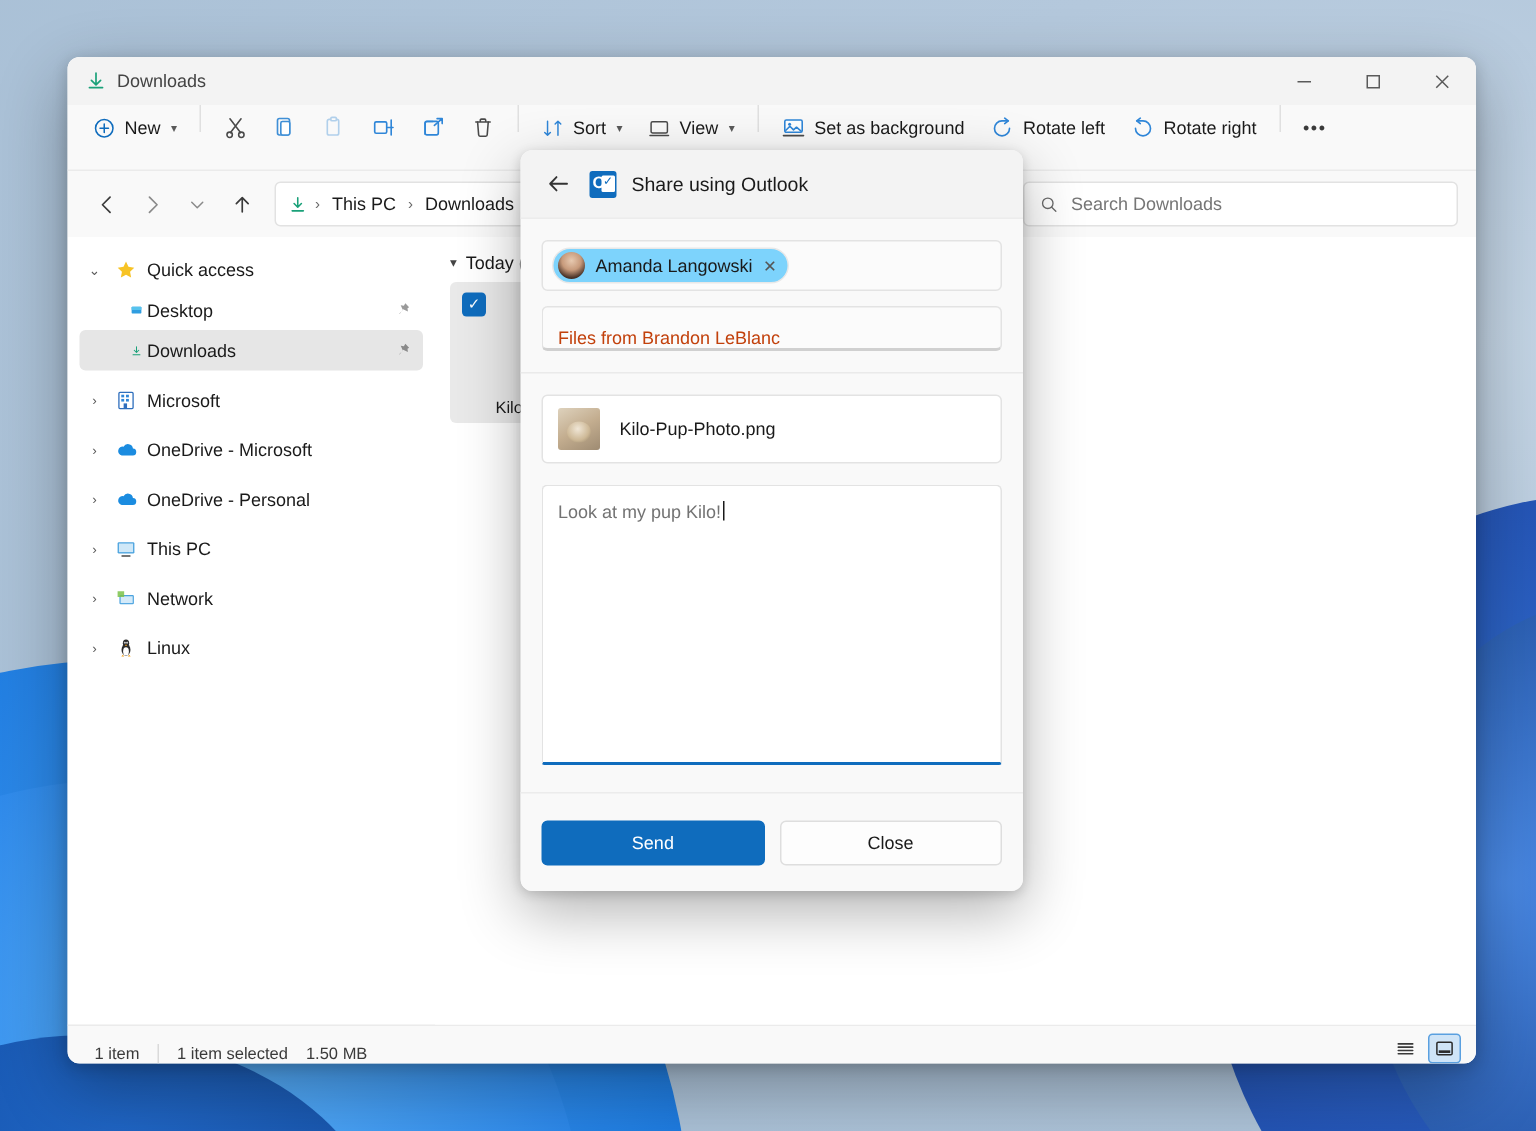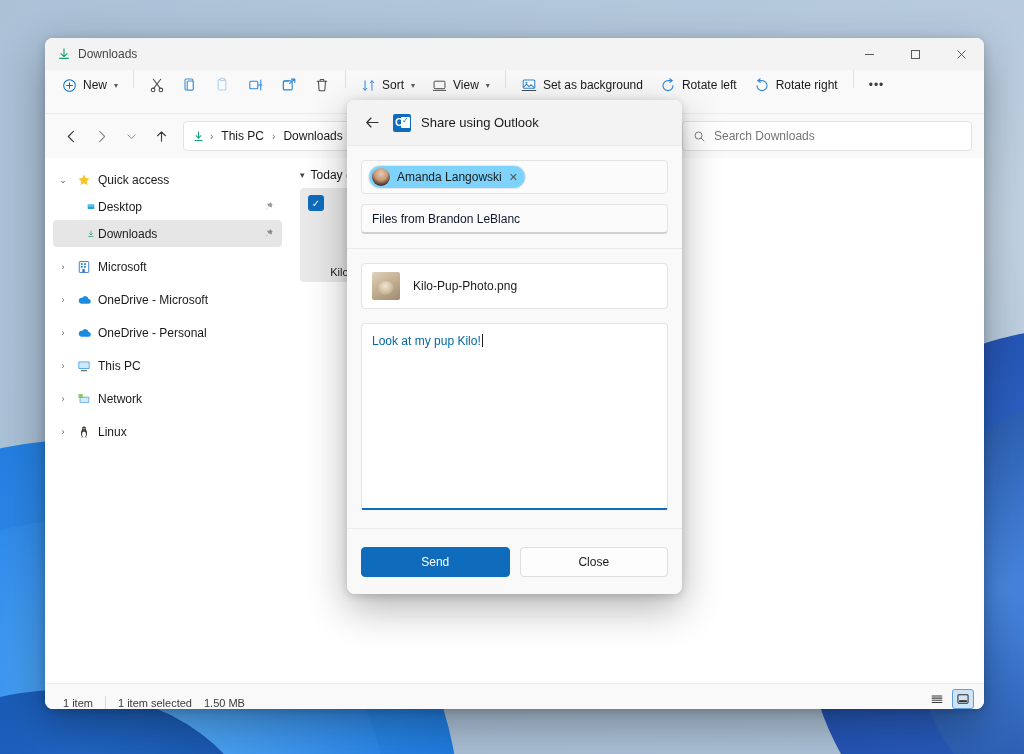--- a/index.html
+++ b/index.html
@@ -257,22 +257,22 @@
   .avatar {
     width: 18px; height: 18px; border-radius: 50%;
     background: radial-gradient(circle at 50% 32%, #e7c9b0 0%, #c79a7b 42%, #4a3328 75%, #2d1f18 100%);
     flex: none;
   }
   .chip-x { font-size: 11px; color: #555; }
 
   .subject {
     height: 30px; background: #fbfbfb;
     border: 1px solid #e3e3e3; border-bottom: 2px solid #d0d0d0; border-radius: 4px;
-    display: flex; align-items: center; padding: 0 10px;
-    font-size: 12px; color: #0f172a;
+    display: flex; align-items: flex-end; padding: 0 10px;
+    font-size: 12px; color: #c2410c;
   }
   .divider-line { height: 1px; background: #eaeaea; margin: 14px 0 0 0; }
 
   .attach-box {
     background: #fff; border: 1px solid #e3e3e3; border-radius: 4px;
     height: 46px; display: flex; align-items: center; gap: 13px; padding: 0 10px;
   }
   .attach-thumb {
     width: 28px; height: 28px; border-radius: 2px; flex: none;
     background:
@@ -285,21 +285,21 @@
     background: radial-gradient(circle at 45% 35%, #f0e6d6 0%, #cdb896 60%, #8d7b63 100%);
   }
   .attach-name { font-size: 12px; color: #1a1a1a; }
 
   .msgbox {
     flex: 1; min-height: 0;
     background: #fff; border: 1px solid #e3e3e3;
     border-bottom: 2px solid #0f6cbd;
     border-radius: 4px 4px 2px 2px;
     padding: 10px 10px;
-    font-size: 12px; color: #0369a1;
+    font-size: 12px; color: #737373;
     position: relative;
   }
   .caret {
     display: inline-block; width: 1px; height: 13px;
     background: #1a1a1a; vertical-align: -2px;
     margin-left: 1px;
   }
 
   .dlg-footer {
     height: 66px; border-top: 1px solid #ececec;

